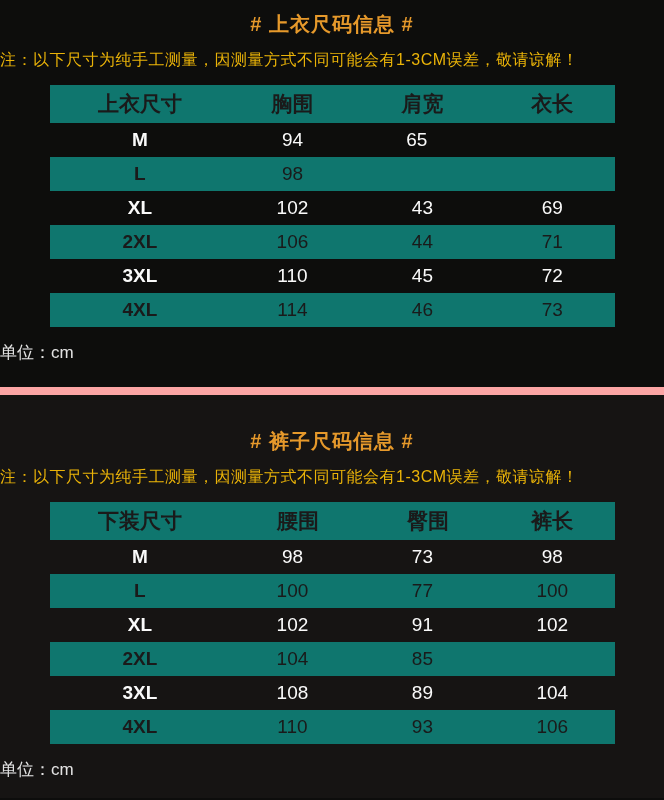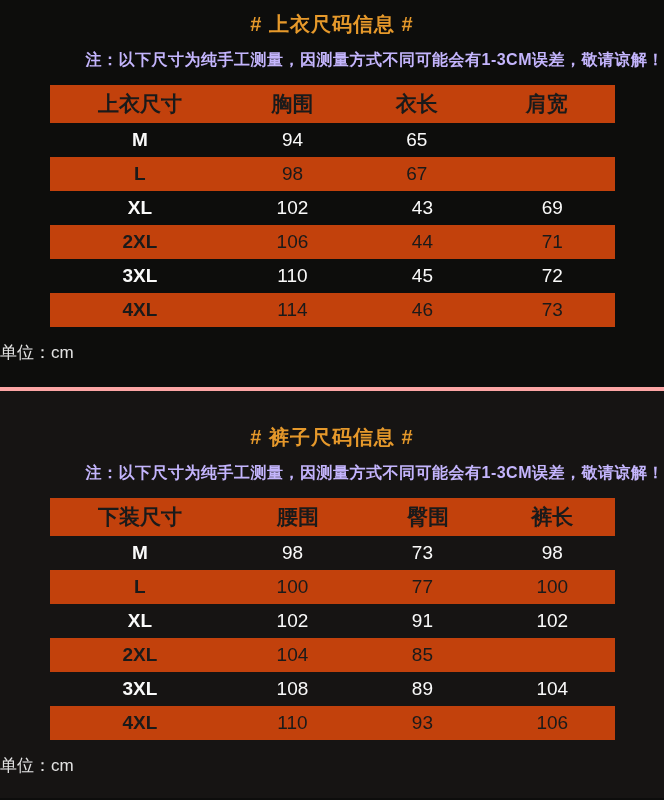--- a/index.html
+++ b/index.html
@@ -4,49 +4,48 @@
 <style>
   html,body{margin:0;padding:0;}
   body{
     width:664px;height:800px;
     background:#0d0d0c;
     font-family:"Liberation Sans","DejaVu Sans",sans-serif;
     overflow:hidden;
   }
   .section{box-sizing:border-box;}
   .section-top{height:387px;background:#0d0d0c;}
-  .section-bottom{height:411px;background:#161413;border-top:4px solid #fca5a5;}
+  .section-bottom{height:411px;background:#161413;border-top:8px solid #fca5a5;}
   .sec-title{
     text-align:center;
     color:#e6992b;
     font-weight:bold;
     font-size:20px;
     letter-spacing:1px;
     padding-top:11px;
   }
   .section-bottom .sec-title{padding-top:33px;}
   .sec-note{
-    text-align:right;
-    color:#c4b5fd;
+    text-align:left;
+    color:#eab308;
     font-size:16px;
     letter-spacing:0.5px;
     margin-top:12px;
-    font-weight:bold;
   }
   .size-table{
     width:565px;
     margin:14px auto 0 auto;
   }
   .trow{
     display:flex;
     align-items:center;
     height:34px;
   }
   .trow.header{height:38px;font-weight:bold;}
-  .trow.light{background:#c2410c;color:#1a1a1a;}
+  .trow.light{background:#0f766e;color:#1a1a1a;}
   .trow.dark{background:transparent;color:#fafafa;}
   .tcell{
     text-align:center;
     font-size:19px;
     white-space:nowrap;
   }
   .trow.header .tcell{font-size:21px;}
   .tcell.c0{width:32%;font-weight:bold;}
   .tcell.c1{width:22%;}
   .tcell.c2{width:24%;}
@@ -62,32 +61,31 @@
 <body>
 
 <div class="section section-top">
   <div class="sec-title"># 上衣尺码信息 #</div>
   <div class="sec-note">注：以下尺寸为纯手工测量，因测量方式不同可能会有1-3CM误差，敬请谅解！</div>
 
   <div class="size-table">
     <div class="trow header light">
       <div class="tcell c0">上衣尺寸</div>
       <div class="tcell c1">胸围</div>
+      <div class="tcell c2">肩宽</div>
       <div class="tcell c3">衣长</div>
-      <div class="tcell c2">肩宽</div>
     </div>
     <div class="trow dark">
       <div class="tcell c0">M</div>
       <div class="tcell c1">94</div>
       <div class="tcell c3">65</div>
     </div>
     <div class="trow light">
       <div class="tcell c0">L</div>
       <div class="tcell c1">98</div>
-      <div class="tcell c3">67</div>
     </div>
     <div class="trow dark">
       <div class="tcell c0">XL</div>
       <div class="tcell c1">102</div>
       <div class="tcell c2">43</div>
       <div class="tcell c3">69</div>
     </div>
     <div class="trow light">
       <div class="tcell c0">2XL</div>
       <div class="tcell c1">106</div>

